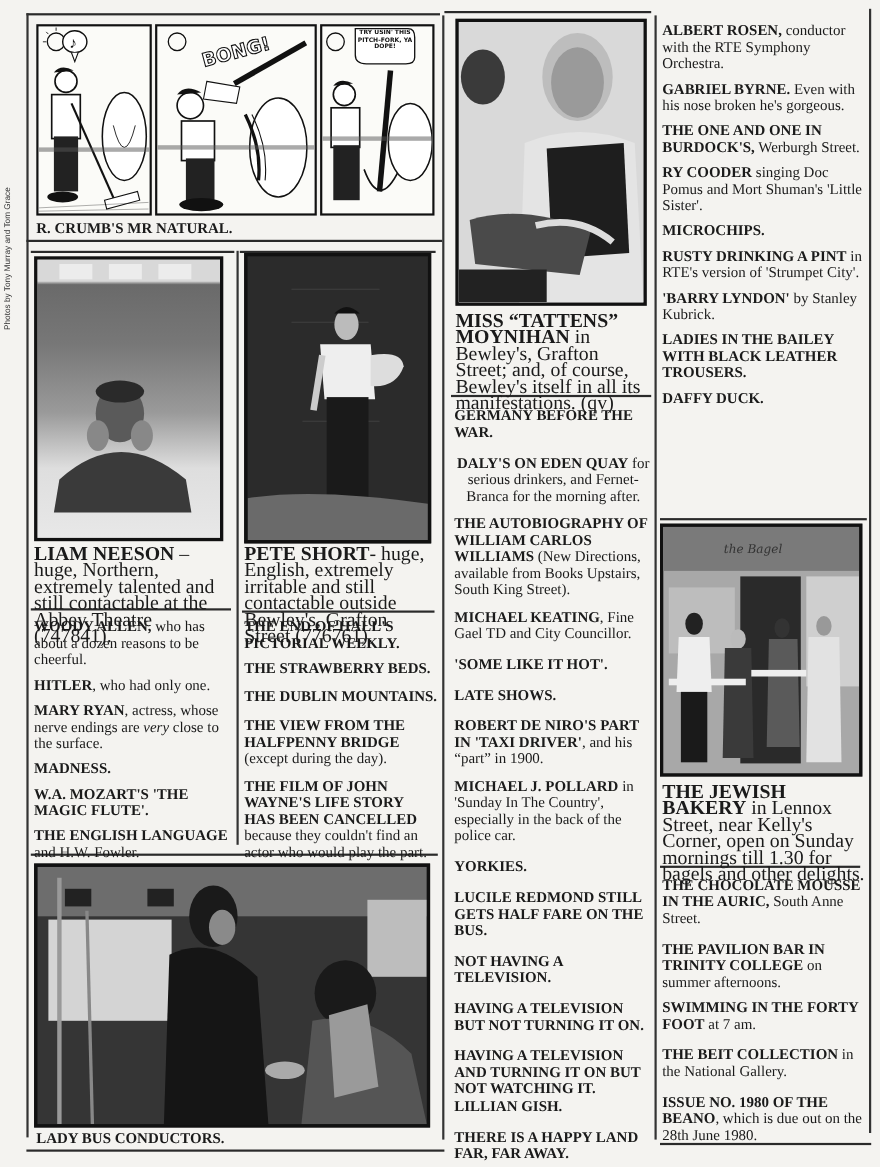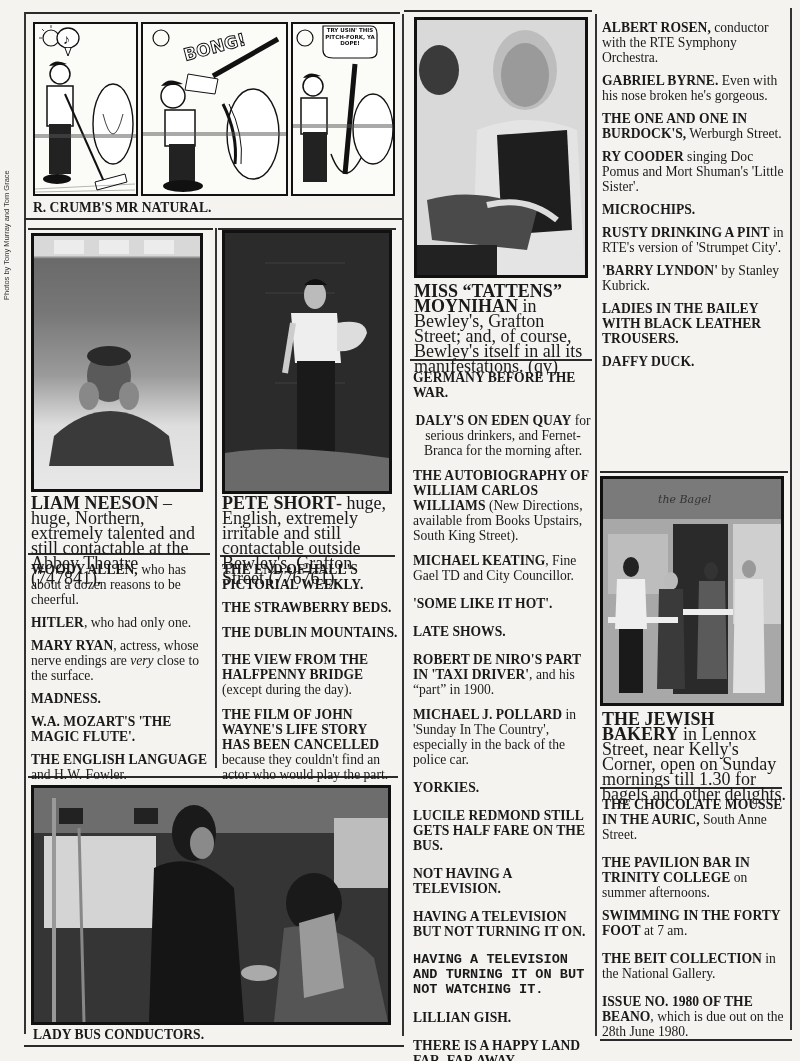--- a/index.html
+++ b/index.html
@@ -221,21 +221,21 @@
   <div class="item" style="margin-bottom:10px;"><span class="hd">THE AUTOBIOGRAPHY OF WILLIAM CARLOS WILLIAMS</span><span> (New Directions, available from Books Upstairs, South King Street).</span></div>
   <div class="item" style="margin-bottom:13px;"><span class="hd">MICHAEL KEATING</span><span>, Fine Gael TD and City Councillor.</span></div>
   <div class="item" style="margin-bottom:13px;"><span class="hd">'SOME LIKE IT HOT'.</span><span></span></div>
   <div class="item" style="margin-bottom:13px;"><span class="hd">LATE SHOWS.</span><span></span></div>
   <div class="item" style="margin-bottom:10px;"><span class="hd">ROBERT DE NIRO'S PART IN 'TAXI DRIVER'</span><span>, and his “part” in 1900.</span></div>
   <div class="item" style="margin-bottom:13px;"><span class="hd">MICHAEL J. POLLARD</span><span> in 'Sunday In The Country', especially in the back of the police car.</span></div>
   <div class="item" style="margin-bottom:13px;"><span class="hd">YORKIES.</span><span></span></div>
   <div class="item" style="margin-bottom:13px;"><span class="hd">LUCILE REDMOND STILL GETS HALF FARE ON THE BUS.</span><span></span></div>
   <div class="item" style="margin-bottom:13px;"><span class="hd">NOT HAVING A TELEVISION.</span><span></span></div>
   <div class="item" style="margin-bottom:13px;"><span class="hd">HAVING A TELEVISION BUT NOT TURNING IT ON.</span><span></span></div>
-  <div class="item" style="margin-bottom:13px;font-family:Liberation Mono, monospace;"><span class="hd">HAVING A TELEVISION AND TURNING IT ON BUT NOT WATCHING IT.</span><span></span></div>
+  <div class="item" style="margin-bottom:1px;"><span class="hd">HAVING A TELEVISION AND TURNING IT ON BUT NOT WATCHING IT.</span><span></span></div>
   <div class="item" style="margin-bottom:13px;"><span class="hd">LILLIAN GISH.</span><span></span></div>
   <div class="item"><span class="hd">THERE IS A HAPPY LAND FAR, FAR AWAY.</span><span></span></div>
 </div>
 
 <div class="list" style="left:602px; top:20px; width:186px;">
   <div class="item"><span class="hd">ALBERT ROSEN,</span><span> conductor with the RTE Symphony Orchestra.</span></div>
   <div class="item"><span class="hd">GABRIEL BYRNE.</span><span> Even with his nose broken he's gorgeous.</span></div>
   <div class="item"><span class="hd">THE ONE AND ONE IN BURDOCK'S,</span><span> Werburgh Street.</span></div>
   <div class="item"><span class="hd">RY COODER</span><span> singing Doc Pomus and Mort Shuman's 'Little Sister'.</span></div>
   <div class="item"><span class="hd">MICROCHIPS.</span><span></span></div>

